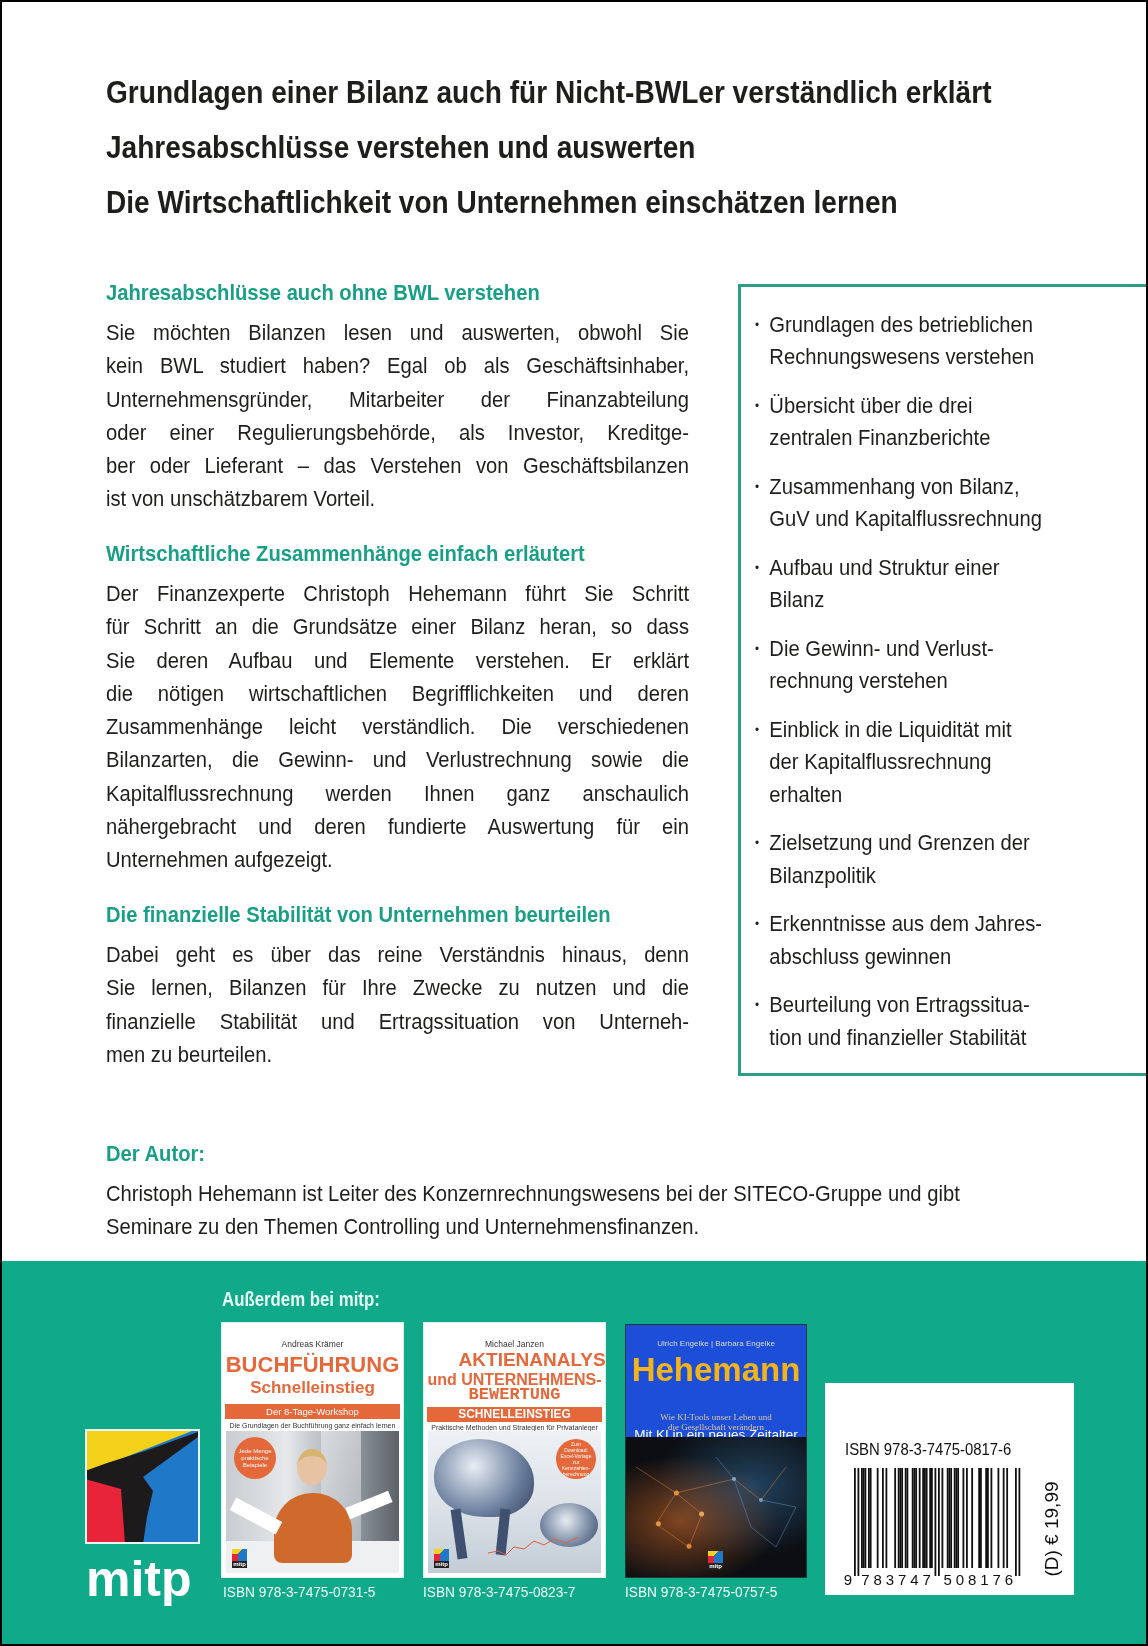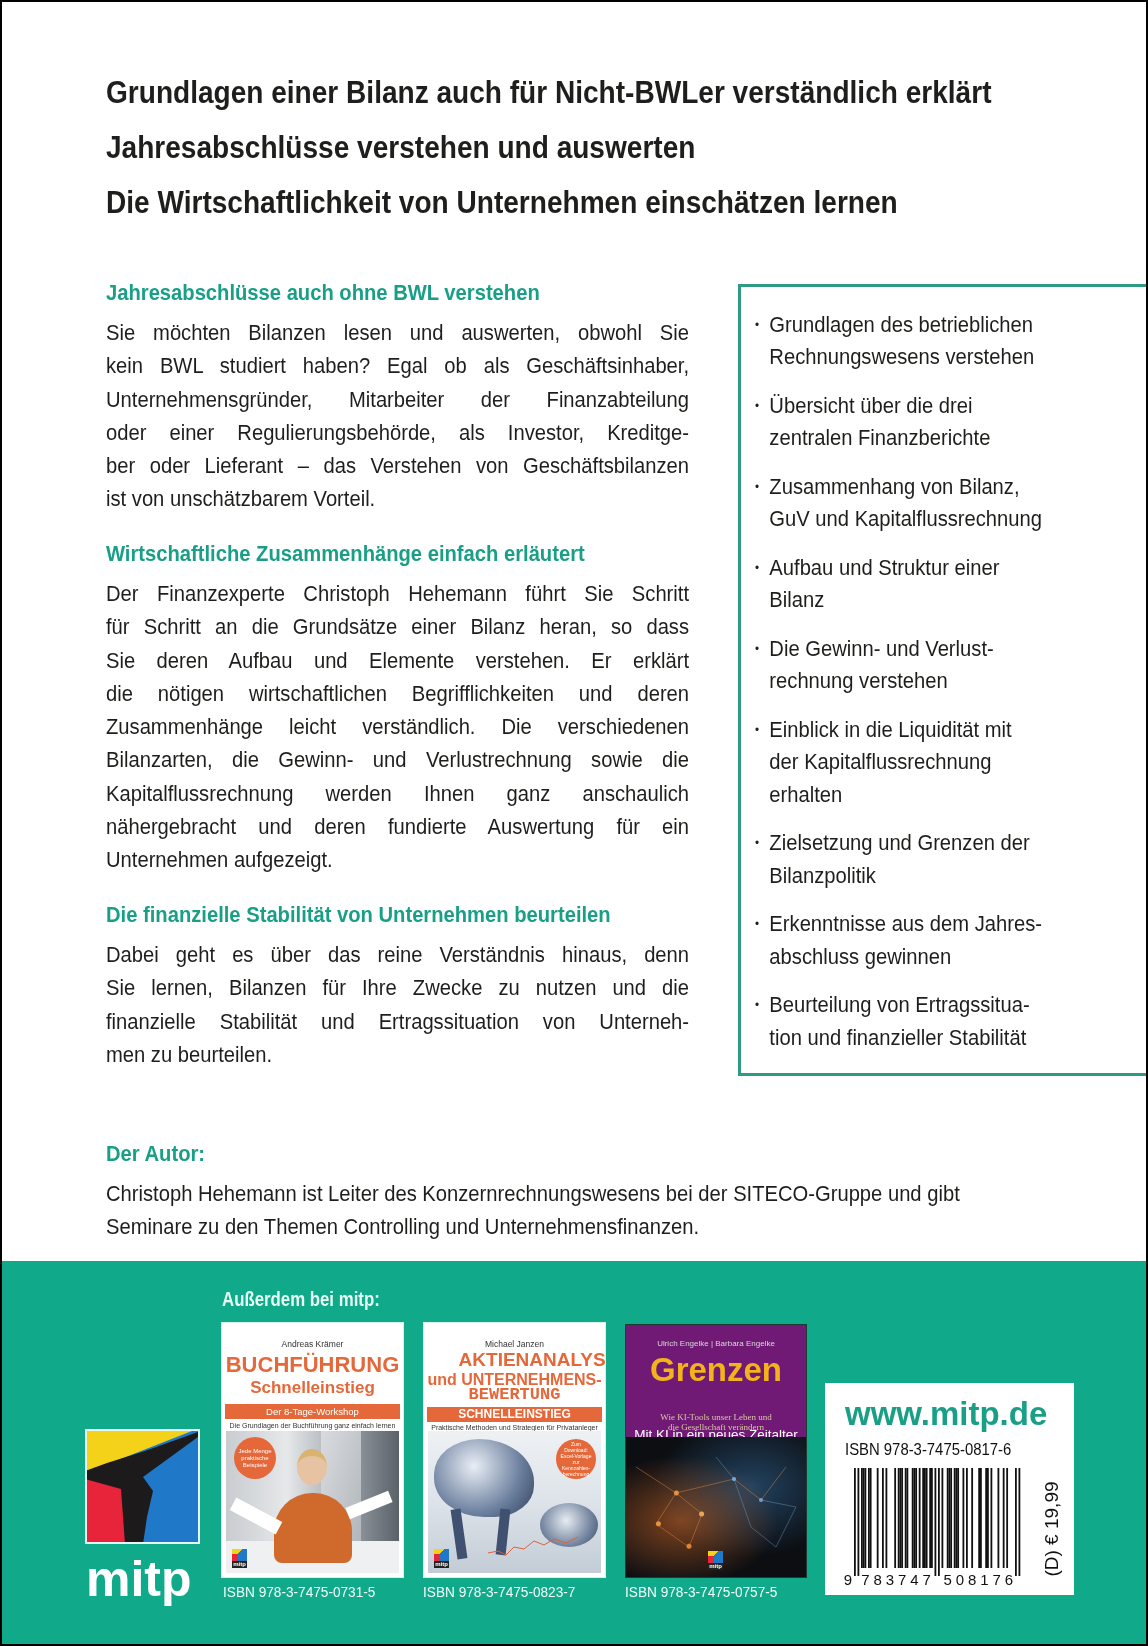--- a/index.html
+++ b/index.html
@@ -218,23 +218,23 @@
       </svg>
       <div class="badge" style="left:128px;top:8px;width:40px;height:40px;font-size:5px;line-height:6px;">Zum Download: Excel-Vorlage zur Kennzahlen-berechnung</div>
       <div class="mini-logo" style="left:6px;top:118px;">
         <div class="sq"></div>
           <div class="t">mitp</div>
       </div>
     </div>
   </div>
   <div class="isbn-w" style="left:421px">ISBN 978-3-7475-0823-7</div>
 
-  <div class="cover" style="left:623px;top:1322px;width:180px;height:252px;background:#701a75;border-color:#1c3a34;text-decoration:underline;">
+  <div class="cover" style="left:623px;top:1322px;width:180px;height:252px;background:#1d4ed8;border-color:#1c3a34;text-decoration:underline;">
     <div class="c" style="top:14px;font-size:8px;color:#d9d9d9;">Ulrich Engelke | Barbara Engelke</div>
-    <div class="c" style="top:26px;font-size:33px;line-height:38px;font-weight:bold;color:var(--yellow);">Grenzen</div>
+    <div class="c" style="top:26px;font-size:33px;line-height:38px;font-weight:bold;color:var(--yellow);">Hehemann</div>
     <div class="c" style="top:62px;font-size:13.5px;line-height:16px;color:#fff;margin-top:40px;">Mit KI in ein neues Zeitalter</div>
     <div class="c" style="top:87px;font-size:9px;line-height:10px;color:#d8c7a2;font-family:'Liberation Serif',serif;">Wie KI-Tools unser Leben und</div>
     <div class="c" style="top:97px;font-size:9px;line-height:10px;color:#d8c7a2;font-family:'Liberation Serif',serif;">die Gesellschaft verändern</div>
     <div class="abs" style="left:0;top:112px;width:180px;height:140px;
          background:
            radial-gradient(circle at 28% 40%, rgba(240,150,60,.95) 0 2px, transparent 3px),
            radial-gradient(circle at 18% 62%, rgba(240,160,70,.9) 0 2px, transparent 3px),
            radial-gradient(circle at 42% 55%, rgba(250,180,90,.9) 0 2px, transparent 3px),
            radial-gradient(circle at 60% 30%, rgba(120,180,230,.9) 0 1.5px, transparent 2.5px),
            radial-gradient(circle at 75% 45%, rgba(120,180,230,.8) 0 1.5px, transparent 2.5px),
@@ -257,21 +257,20 @@
   <svg class="logo" viewBox="0 0 115 115">
     <rect x="0" y="0" width="115" height="115" fill="#1f78c8"></rect>
     <polygon points="0,0 112,0 0,44" fill="#f4d21a"></polygon>
     <polygon points="0,44 44,58 44,115 0,115" fill="#e8243a"></polygon>
     <polygon points="113,3 60,22 22,34 0,42 0,50 36,60 40,115 58,115 62,88 68,62 58,48 113,8" fill="#1c1a1a"></polygon>
     <rect x="1" y="1" width="113" height="113" fill="none" stroke="#e9f7f3" stroke-width="2"></rect>
   </svg>
   <div class="logo-text">mitp</div>
 
   <div class="panel"></div>
-  <div class="site">www.mitp.de</div>
   <div class="isbn-main">ISBN 978-3-7475-0817-6</div>
   <svg class="barcode" id="barcode" width="178" height="120" viewBox="0 0 178 120">
       <rect x="10" y="0" width="1.8" height="108" fill="#111"></rect>
       <rect x="13.5" y="0" width="1.8" height="108" fill="#111"></rect>
       <rect x="17" y="0" width="1.8" height="100" fill="#111"></rect>
       <rect x="18.75" y="0" width="1.8" height="100" fill="#111"></rect>
       <rect x="20.5" y="0" width="1.8" height="100" fill="#111"></rect>
       <rect x="24" y="0" width="1.8" height="100" fill="#111"></rect>
       <rect x="25.75" y="0" width="1.8" height="100" fill="#111"></rect>
       <rect x="32.75" y="0" width="1.8" height="100" fill="#111"></rect>

